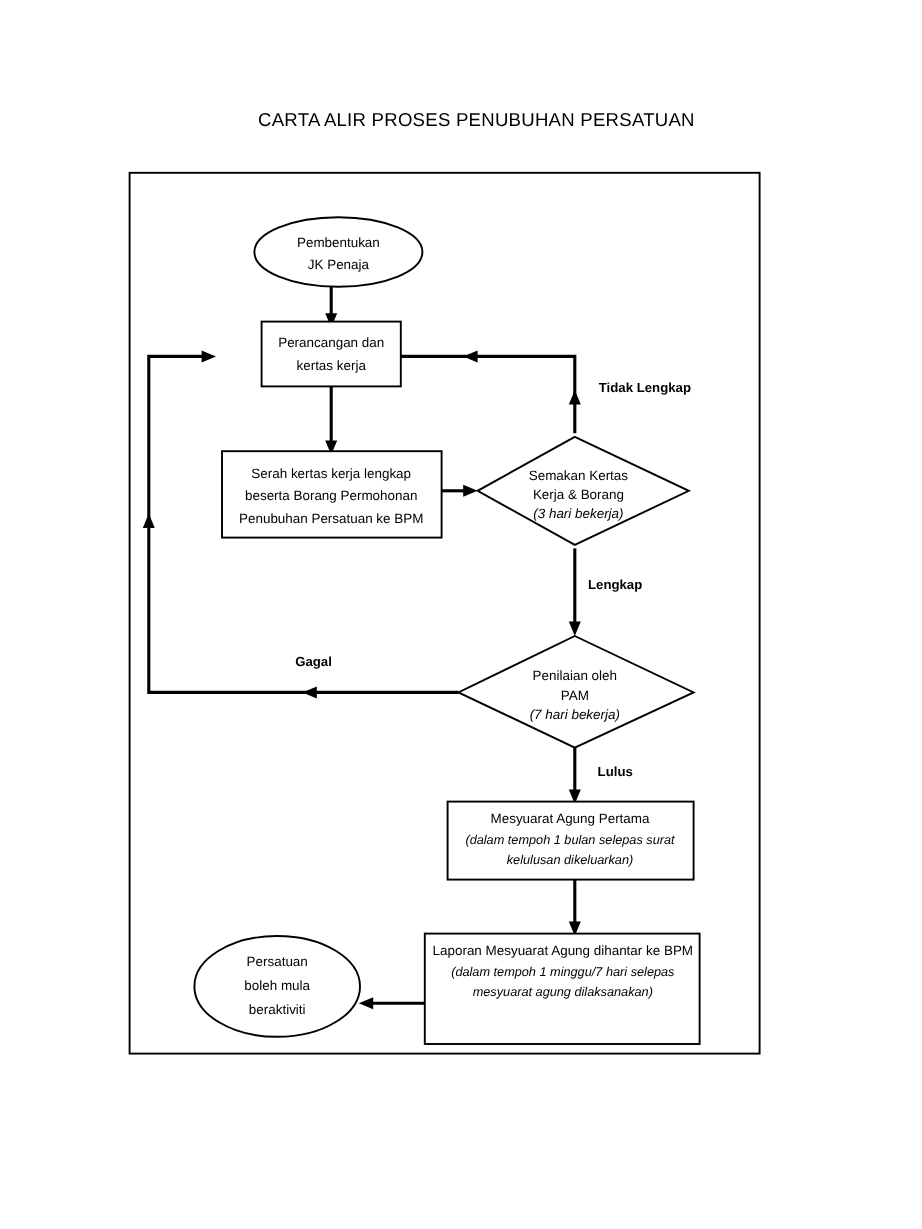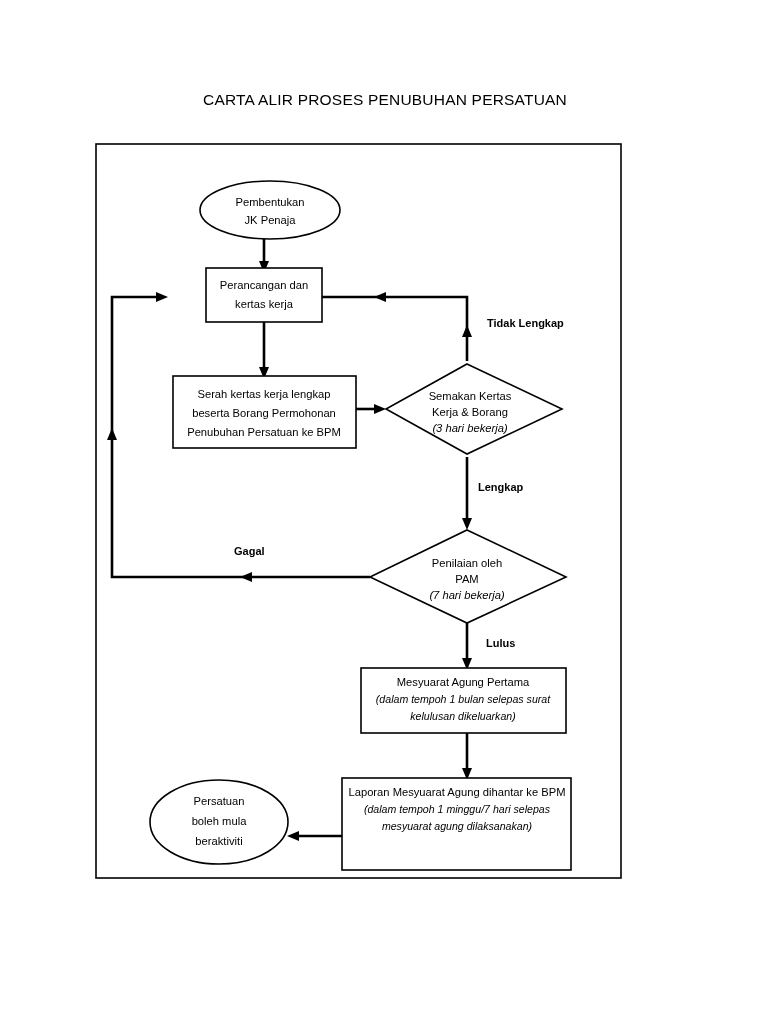--- a/index.html
+++ b/index.html
@@ -12,20 +12,21 @@
     height: 1024px;
     font-family: "Liberation Sans", sans-serif;
     color: #000000;
     overflow: hidden;
     position: relative;
   }
   #flow-root {
     position: relative;
     width: 664px;
     height: 1024px;
+    padding-left: 12px;
   }
   svg#flowchart {
     display: block;
     width: 768px;
     height: 1024px;
   }
   .node-shape {
     fill: #ffffff;
     stroke: #000000;
     stroke-width: 1.6;

